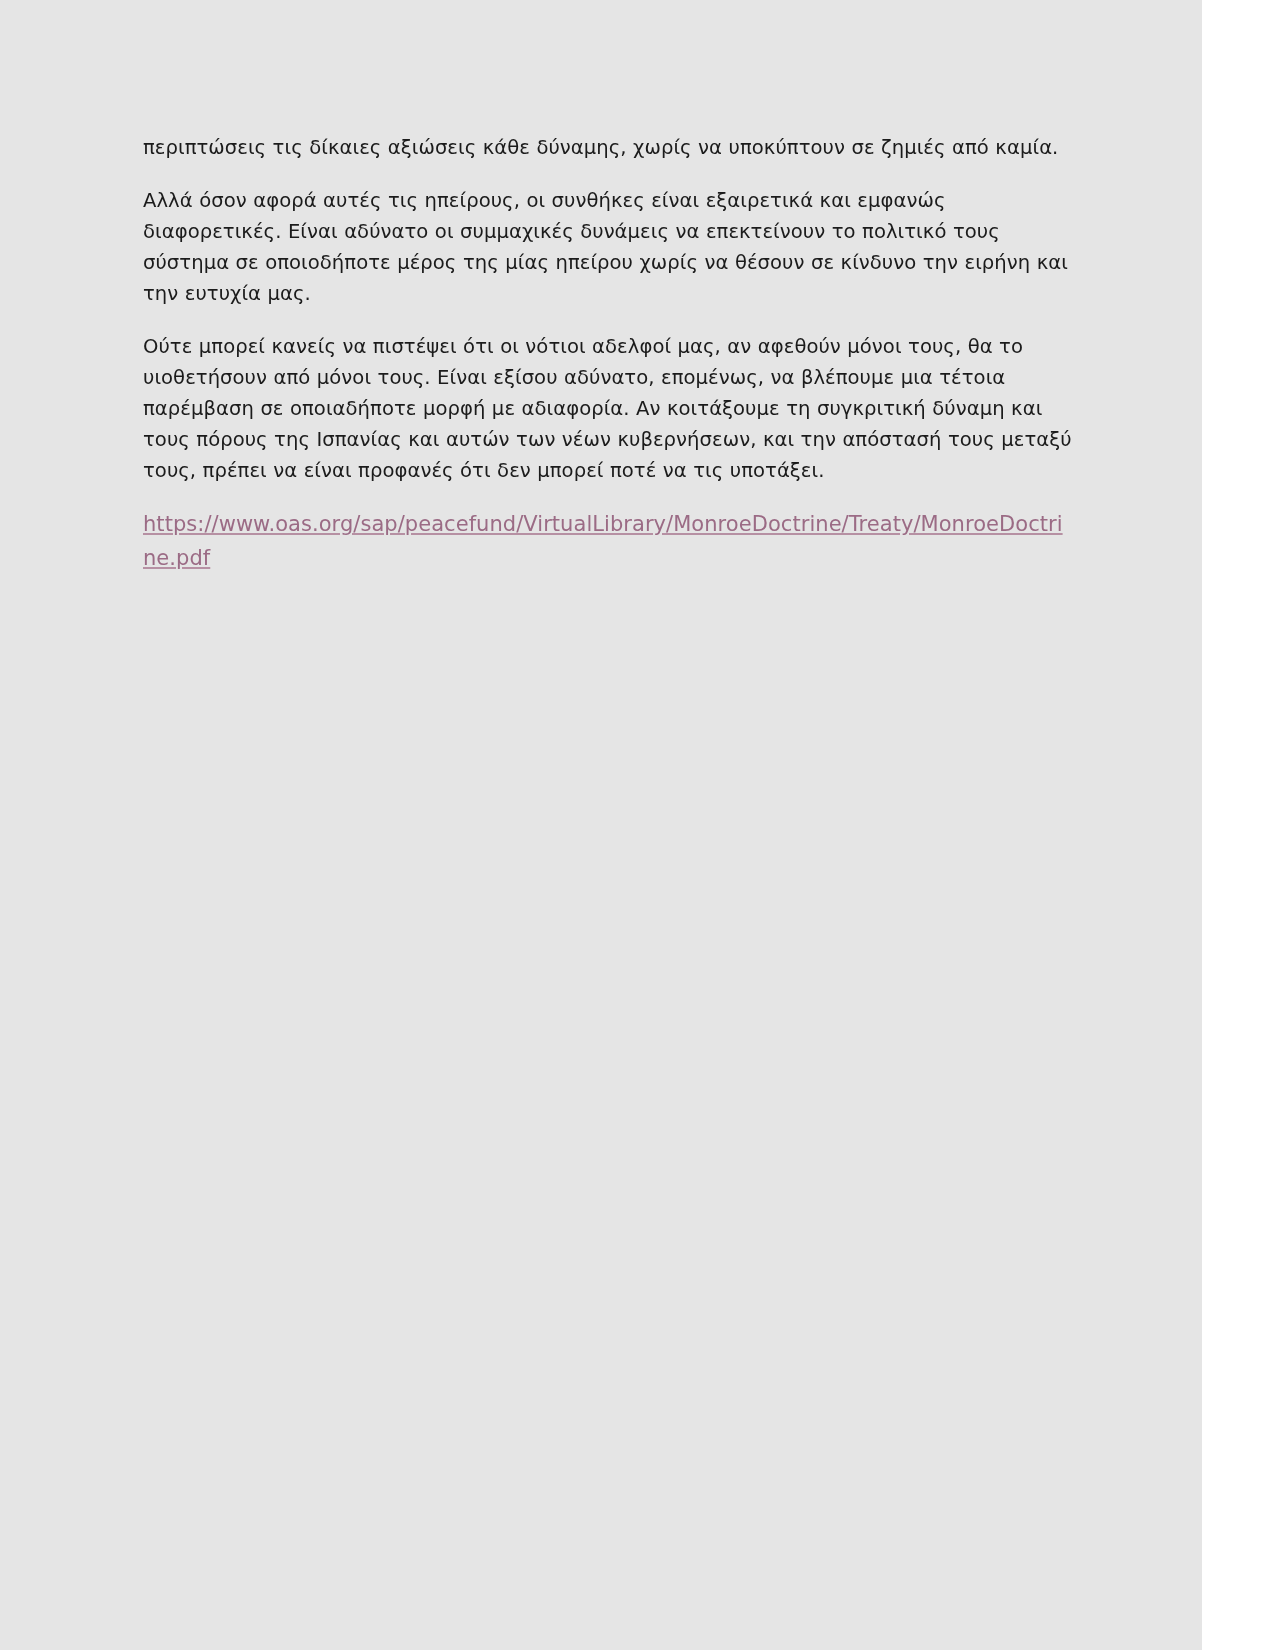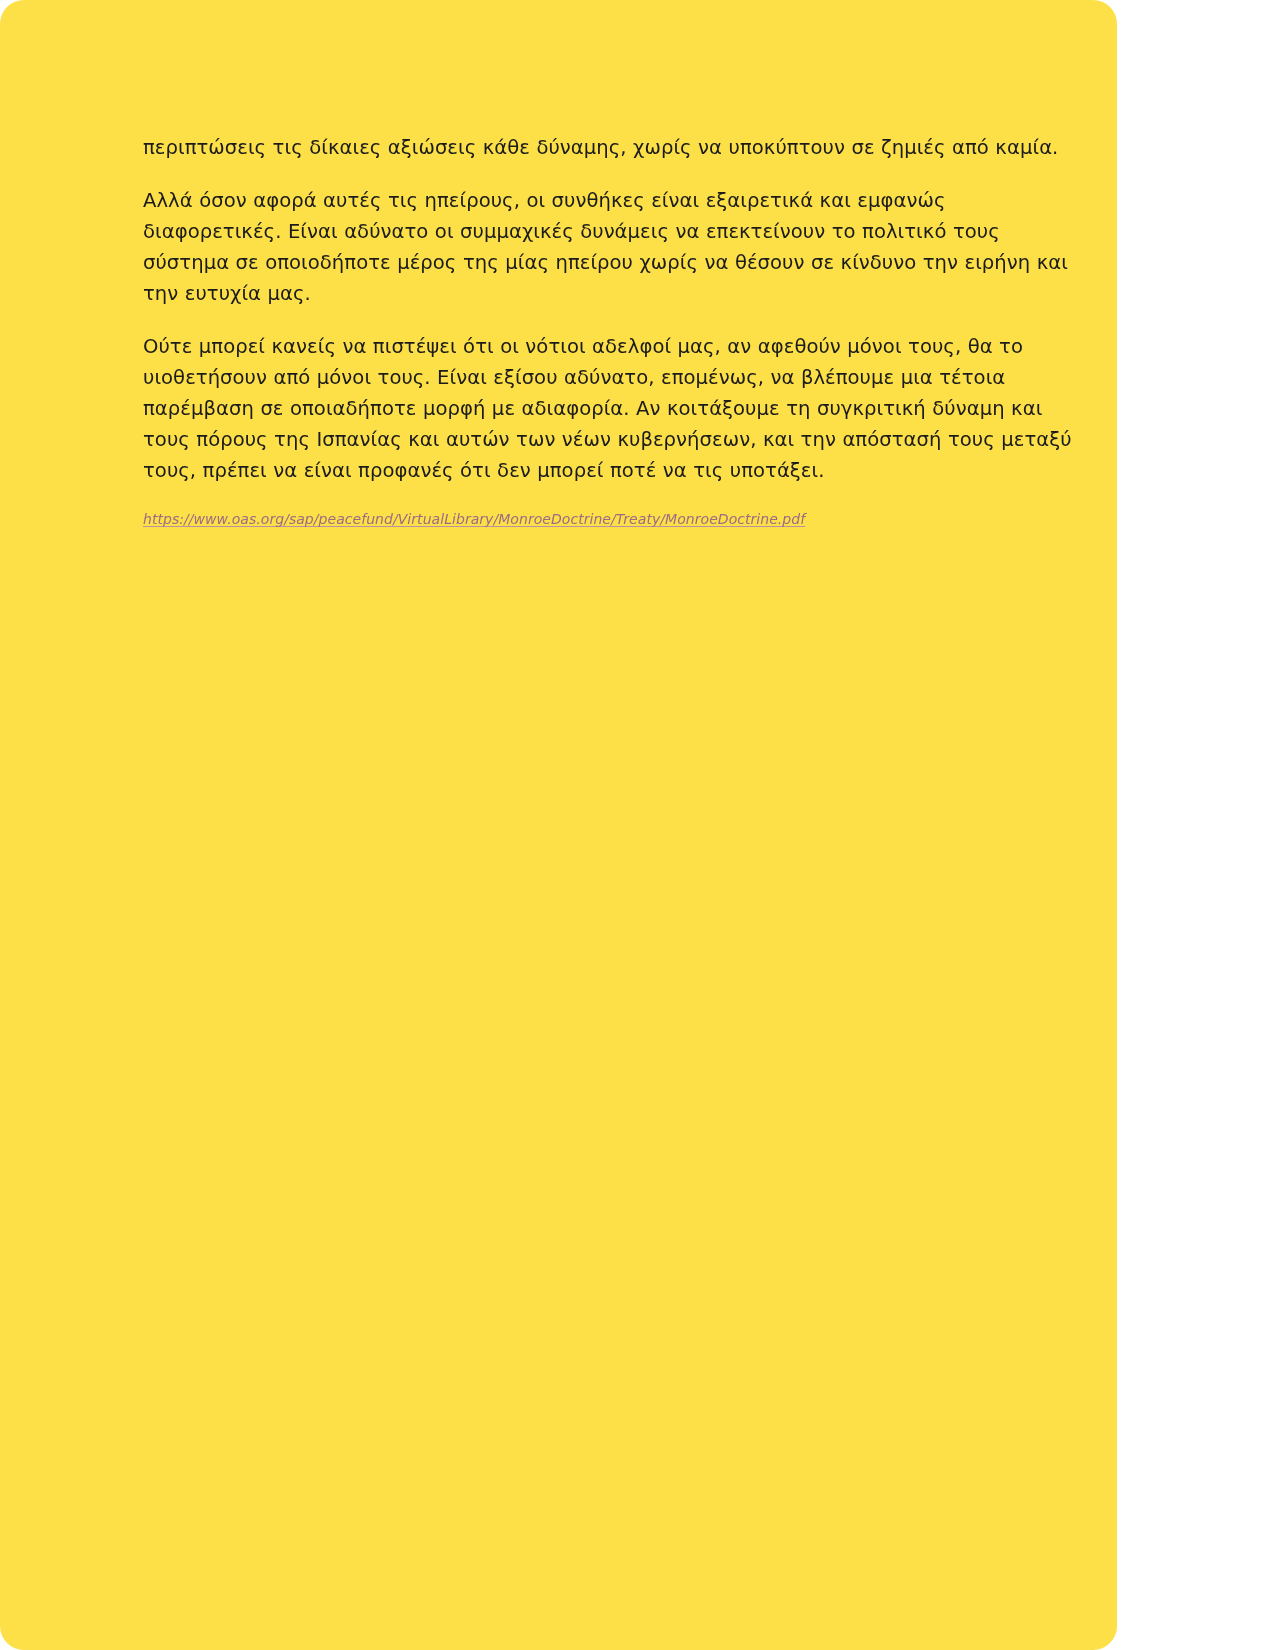--- a/index.html
+++ b/index.html
@@ -9,25 +9,24 @@
   }
   body {
     width: 1275px;
     height: 1650px;
     font-family: "DejaVu Sans", "Liberation Sans", sans-serif;
     -webkit-font-smoothing: antialiased;
   }
 
   .page {
     position: relative;
-    width: 1117px;
+    width: 1202px;
     height: 1650px;
-    background: #fde047;
+    background: #e5e5e5;
     box-sizing: border-box;
-    border-radius: 24px;
   }
 
   .doc-body {
     position: absolute;
     left: 143px;
     top: 132px;
     width: 932px;
   }
 
   .para {
@@ -39,25 +38,24 @@
     text-align: left;
     word-spacing: 0.2px;
   }
 
   .para:last-of-type {
     margin-bottom: 0;
   }
 
   .link-para {
     margin: 22px 0 0 0;
-    font-size: 14px;
+    font-size: 21px;
     line-height: 1.585;
     letter-spacing: 0.05px;
     word-break: break-all;
-    font-style: italic;
   }
 
   .doc-link {
     color: #9b6b85;
     text-decoration: underline;
     text-decoration-color: #b690a3;
     text-underline-offset: 2px;
     cursor: pointer;
   }
 </style>

